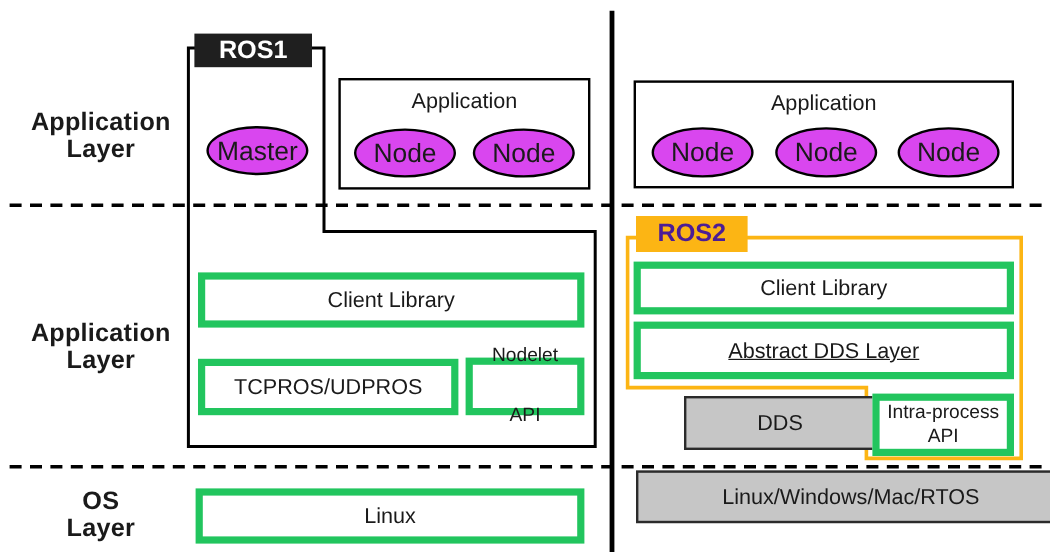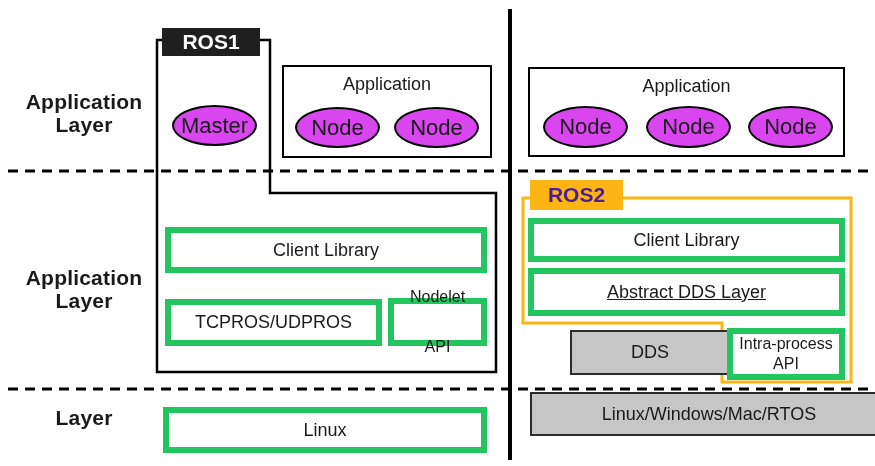--- a/index.html
+++ b/index.html
@@ -48,20 +48,21 @@
 
   <div class="abs layer-label" style="left:9px;top:90px;">
     <span>Application</span>
     <span>Layer</span>
   </div>
   <div class="abs layer-label" style="left:9px;top:266px;">
     <span>Application</span>
     <span>Layer</span>
   </div>
   <div class="abs layer-label" style="left:9px;top:406px;">
+    <span>OS</span>
     <span>Layer</span>
   </div>
 
   <div class="abs tag ros1" style="left:162px;top:28px;width:98px;height:28px;">ROS1</div>
 
   <div class="abs ellipse" style="left:172px;top:105px;width:85px;height:41px;">Master</div>
 
   <div class="abs group-box" style="left:282px;top:65px;width:210px;height:93px;">
     <div class="group-title">Application</div>
   </div>

